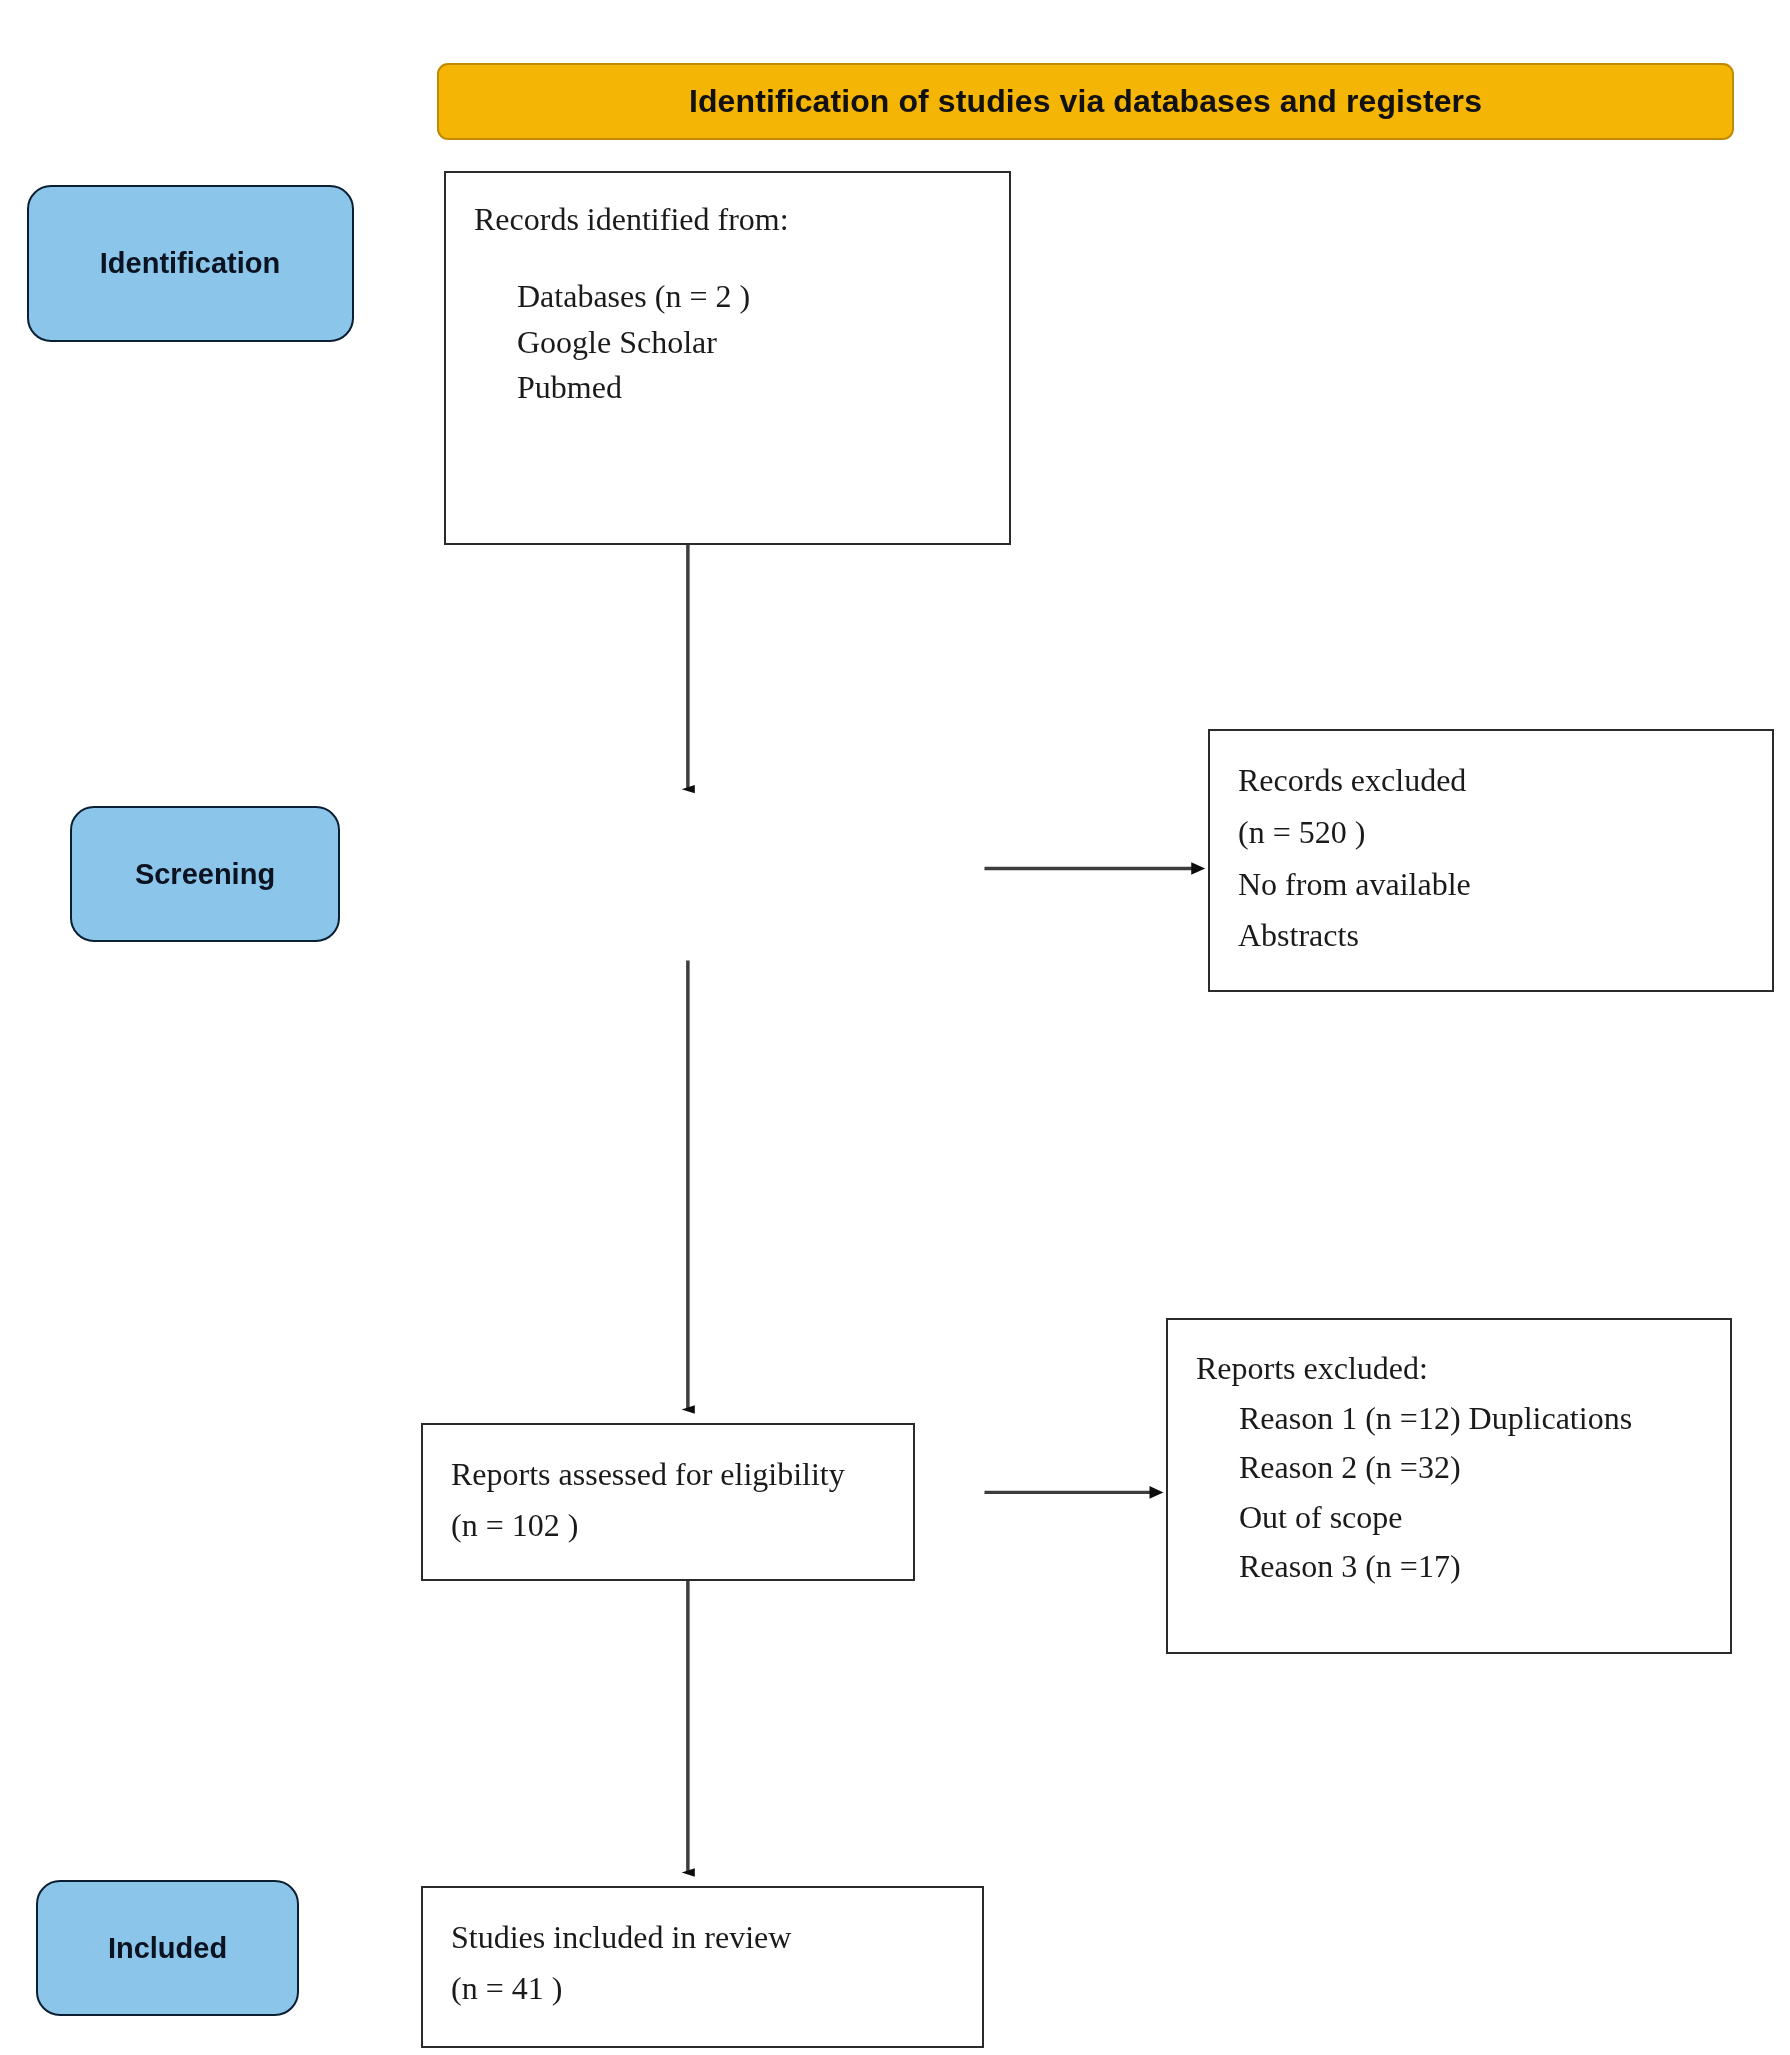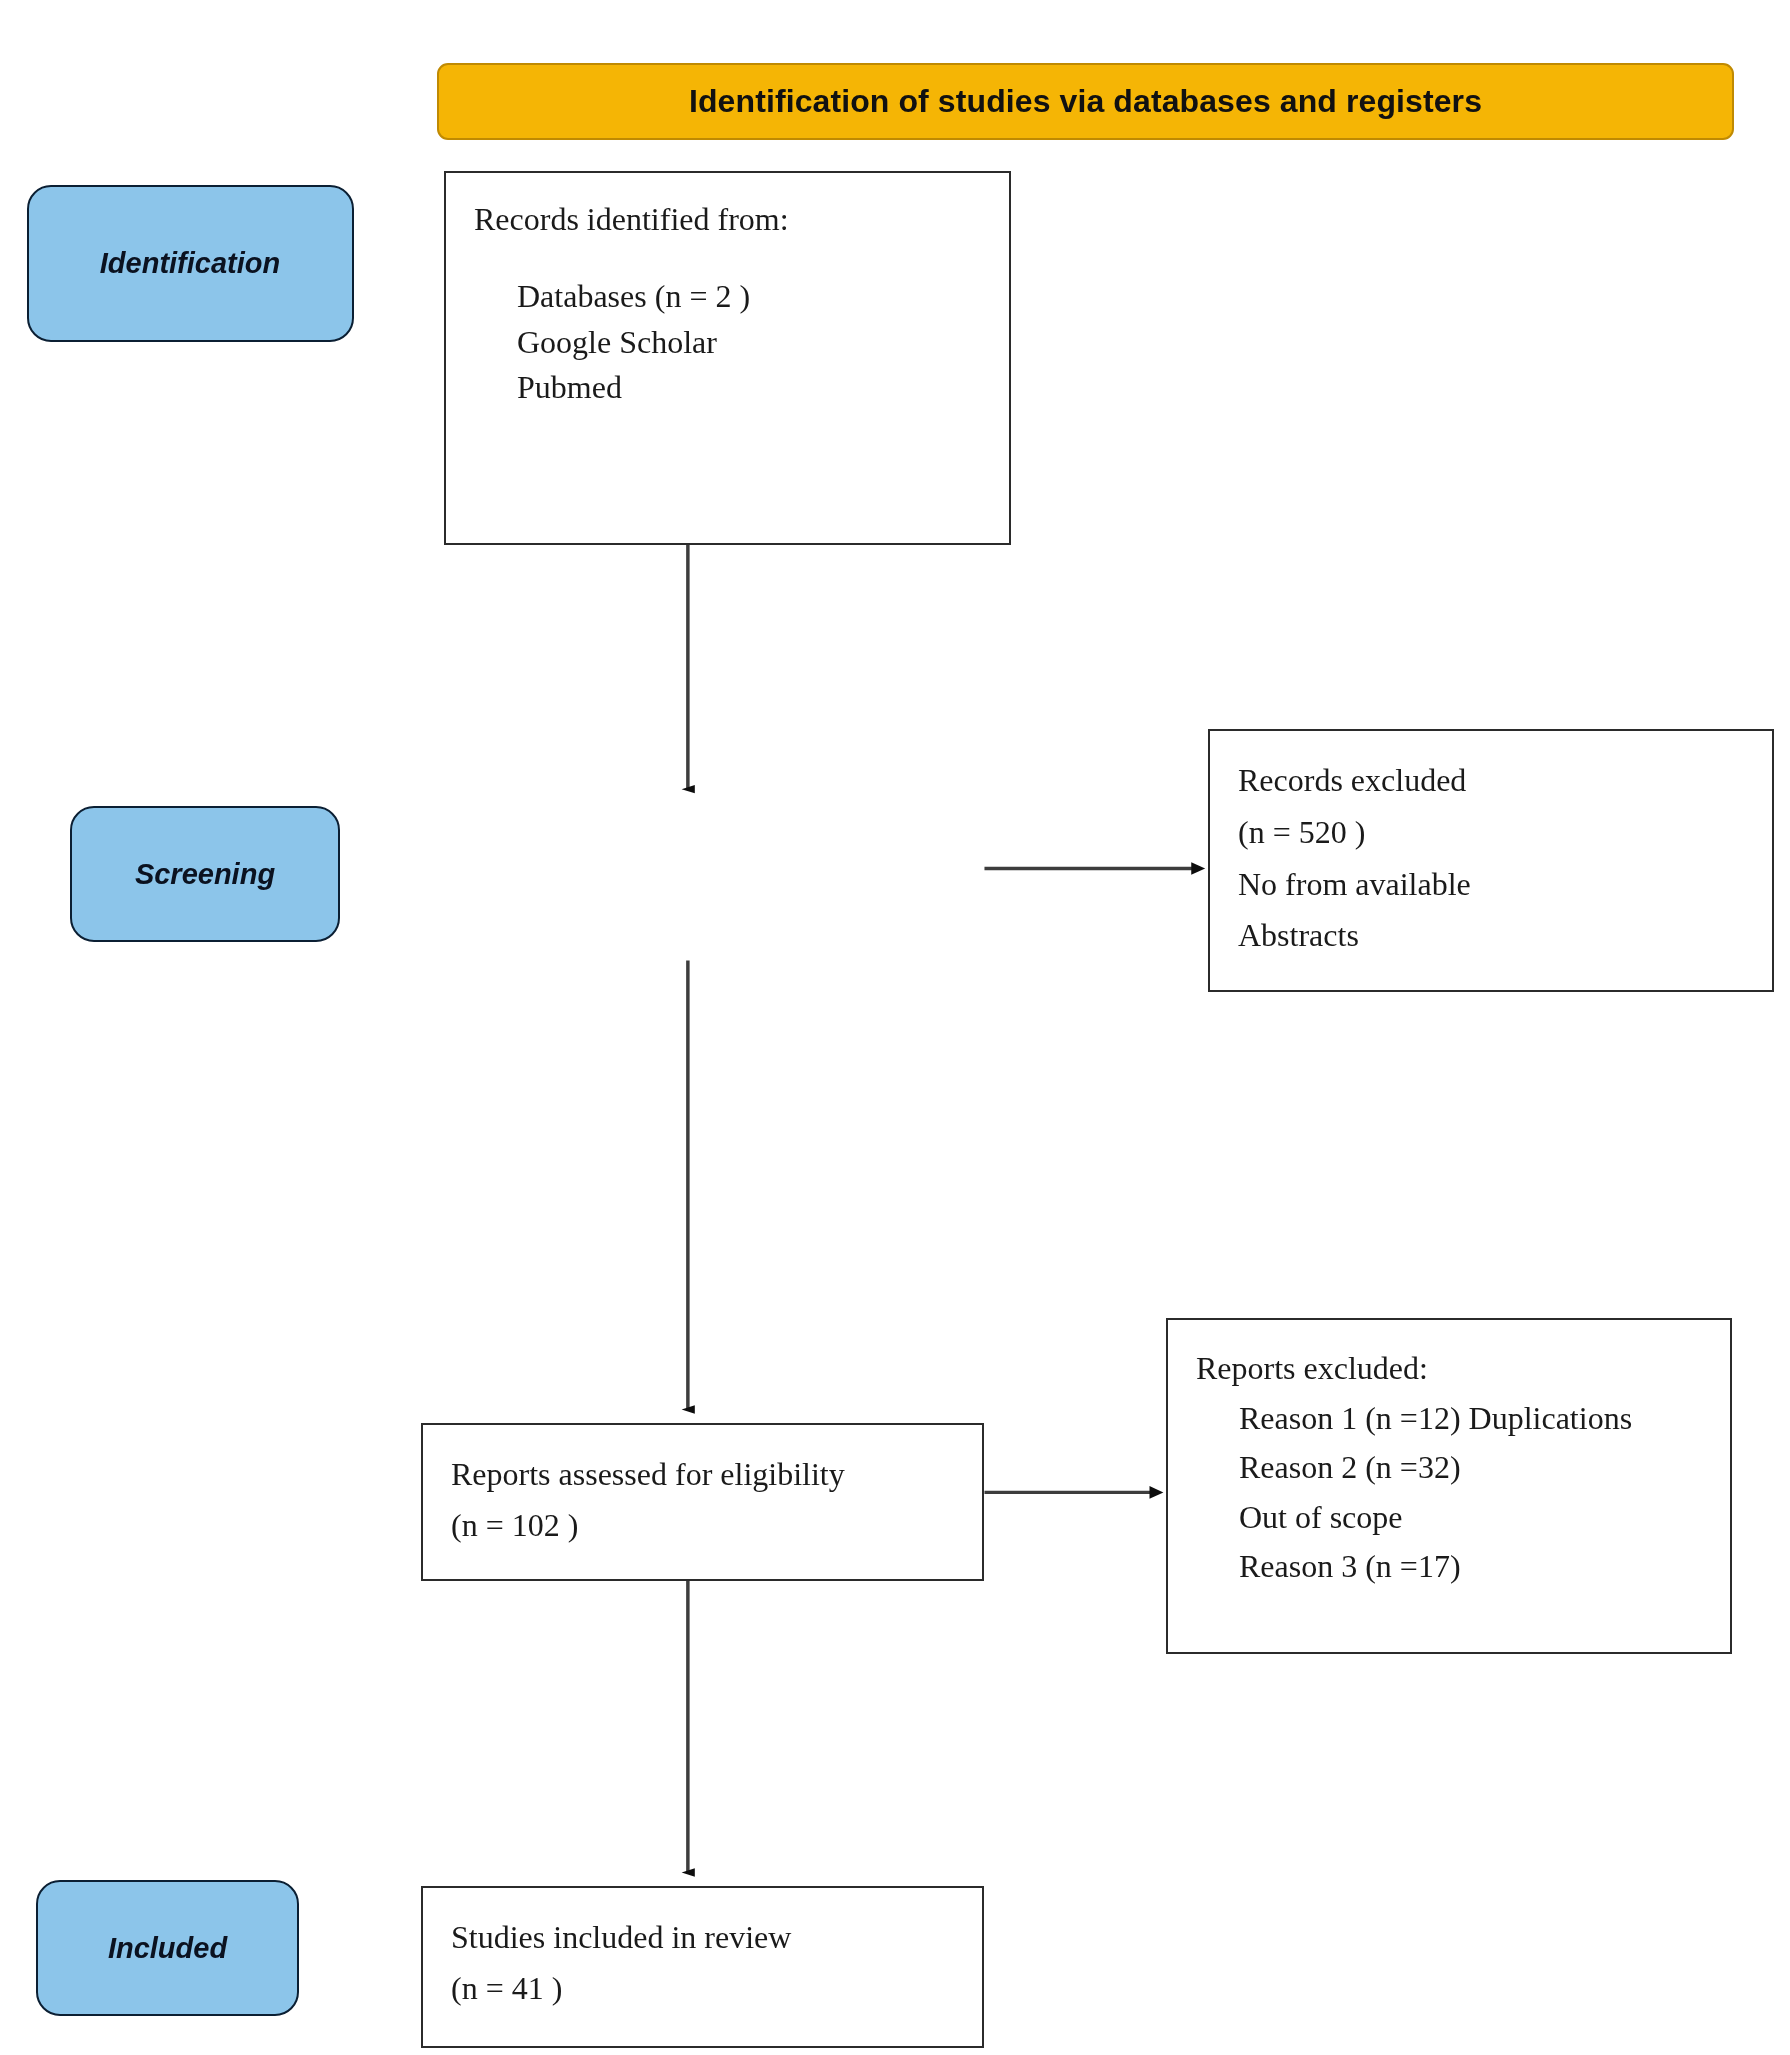--- a/index.html
+++ b/index.html
@@ -44,21 +44,20 @@
   
   .stage-pill {
     position: absolute;
     background: #8CC5EA;
     border: 2.8px solid #0B1F33;
     border-radius: 24px;
     box-sizing: border-box;
     display: flex;
     align-items: center;
     justify-content: center;
-    font-style: italic;
   }
   .stage-pill .label {
     font-family: "Liberation Sans", "DejaVu Sans", sans-serif;
     font-weight: bold;
     font-size: 29px;
     color: #0B1220;
     text-align: center;
   }
   #stage-identification { left: 26.5px;  top: 185px;  width: 327px; height: 157px; }
   #stage-screening     { left: 70px; top: 806px; width: 270px; height: 136px; }
@@ -78,21 +77,21 @@
     color: #1a1a1a;
     line-height: 1.42;
     white-space: nowrap;
   }
   .flow-box .line.indent { padding-left: 43px; }
   .flow-box .line.spacer { height: 32px; }
 
   #box-records-identified { left: 444px;  top: 171px;  width: 567px;  height: 374px; }
   #box-records-screened   { left: 421px;  top: 802px; width: 563px;  height: 158px; }
   #box-records-excluded   { left: 1208px; top: 729px; width: 566px;  height: 263px; }
-  #box-reports-assessed   { left: 421px;  top: 1423px; width: 563px;  height: 158px; }
+  #box-reports-assessed   { left: 421px;  top: 1423px; width: 494px;  height: 158px; }
   #box-reports-excluded   { left: 1166px; top: 1318px; width: 566px;  height: 336px; }
   #box-studies-included   { left: 421px;  top: 1886px; width: 563px;  height: 162px; }
 
   #box-records-screened .line,
   #box-reports-assessed .line,
   #box-studies-included .line { line-height: 1.60; }
 
   #box-records-excluded .line { line-height: 1.62; }
   #box-reports-excluded .line { line-height: 1.55; }
 

